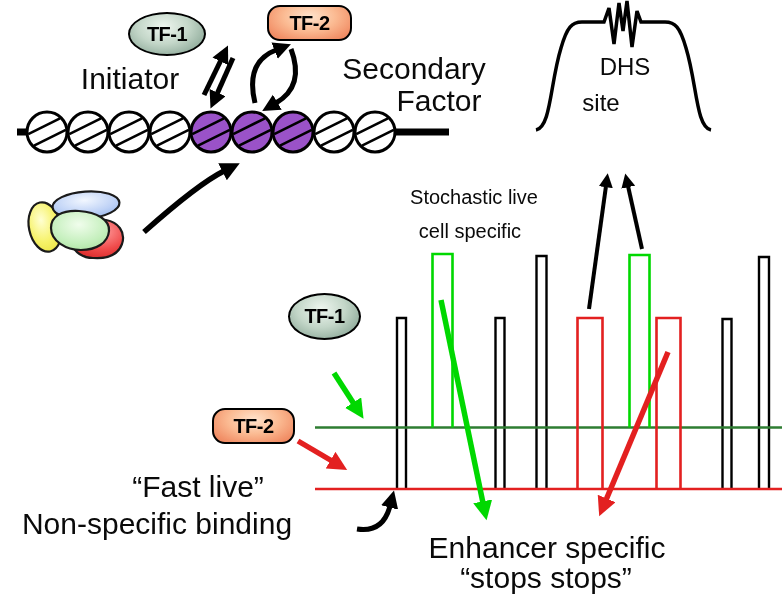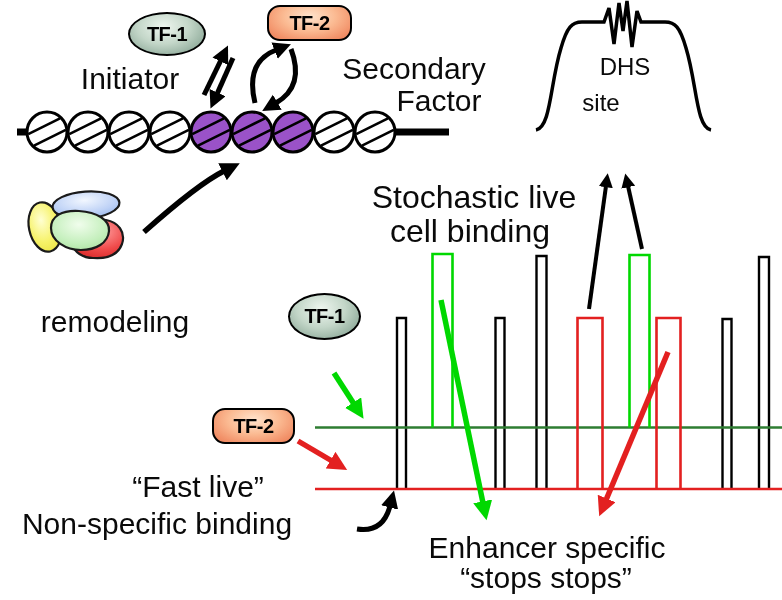--- a/index.html
+++ b/index.html
@@ -5,21 +5,21 @@
   html,body{margin:0;padding:0;background:#fff;}
   #stage{
     position:relative;width:782px;height:600px;background:#fff;overflow:hidden;
     font-family:"Liberation Sans",sans-serif;color:#000;
   }
   #art{position:absolute;left:0;top:0;}
   .lbl{
     position:absolute;transform:translate(-50%,-50%);
     font-size:30px;line-height:1;white-space:nowrap;color:#0a0a0a;
   }
-  .f28{font-size:32px;}
+  .f28{font-size:20px;}
   .f32{font-size:24px;}
   .badge{
     position:absolute;display:flex;align-items:center;justify-content:center;
     font-weight:bold;font-size:20px;letter-spacing:-0.5px;color:#000;
     border:2.5px solid #000;box-sizing:border-box;
   }
   .badge.oval{border-radius:50%;
     background:radial-gradient(ellipse at 45% 32%, #eef6ef 0%, #c3d6c8 45%, #94af9f 78%, #70917f 100%);}
   .badge.pill{border-radius:13px;
     background:radial-gradient(ellipse at 50% 30%, #ffe3cc 0%, #fbbb93 45%, #f2926a 80%, #ec7f57 100%);}
@@ -146,22 +146,21 @@
 
     <path d="M 357,529 Q 383,533 390,506" stroke="#000" stroke-width="5" fill="none" marker-end="url(#mh-k)"></path>
   </svg>
 
   <div class="lbl" style="left:130px;top:79px;">Initiator</div>
   <div class="lbl" style="left:414px;top:69px;">Secondary</div>
   <div class="lbl" style="left:413px;top:101px;margin-left:26px;">Factor</div>
   <div class="lbl f32" style="left:625px;top:67px;">DHS</div>
   <div class="lbl f32" style="left:601px;top:103px;">site</div>
   <div class="lbl f28" style="left:474px;top:197px;">Stochastic live</div>
-  <div class="lbl f28" style="left:470px;top:231px;">cell binding</div>
-  <div class="lbl" style="left:115px;top:322px;">remodeling</div>
+  <div class="lbl f28" style="left:470px;top:231px;">cell specific</div>
   <div class="lbl" style="left:198px;top:487px;">“Fast live”</div>
   <div class="lbl" style="left:157px;top:524px;">Non-specific binding</div>
   <div class="lbl" style="left:547px;top:548px;">Enhancer specific</div>
   <div class="lbl" style="left:546px;top:578px;">“stops stops”</div>
 
   <div class="badge oval tf1-top">
     <span>TF-1</span>
   </div>
   <div class="badge pill tf2-top">
     <span>TF-2</span>

